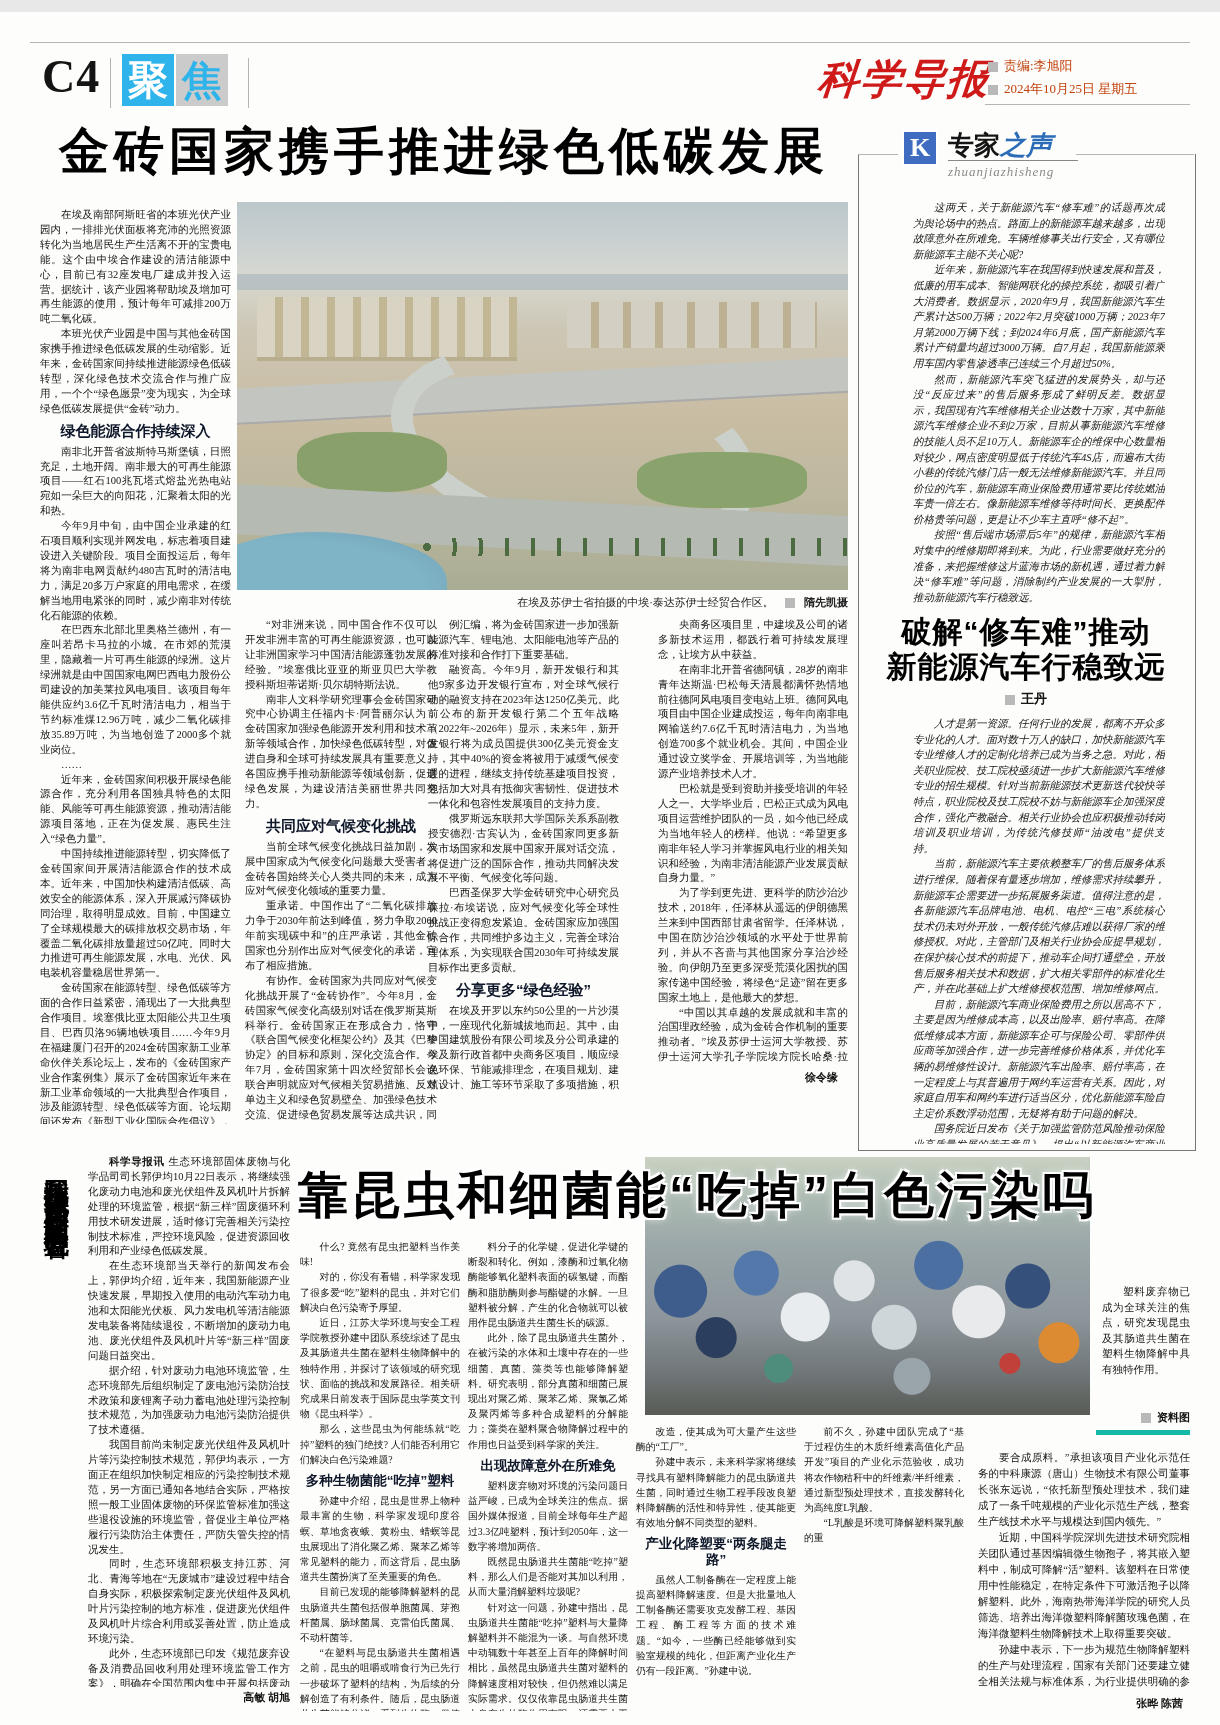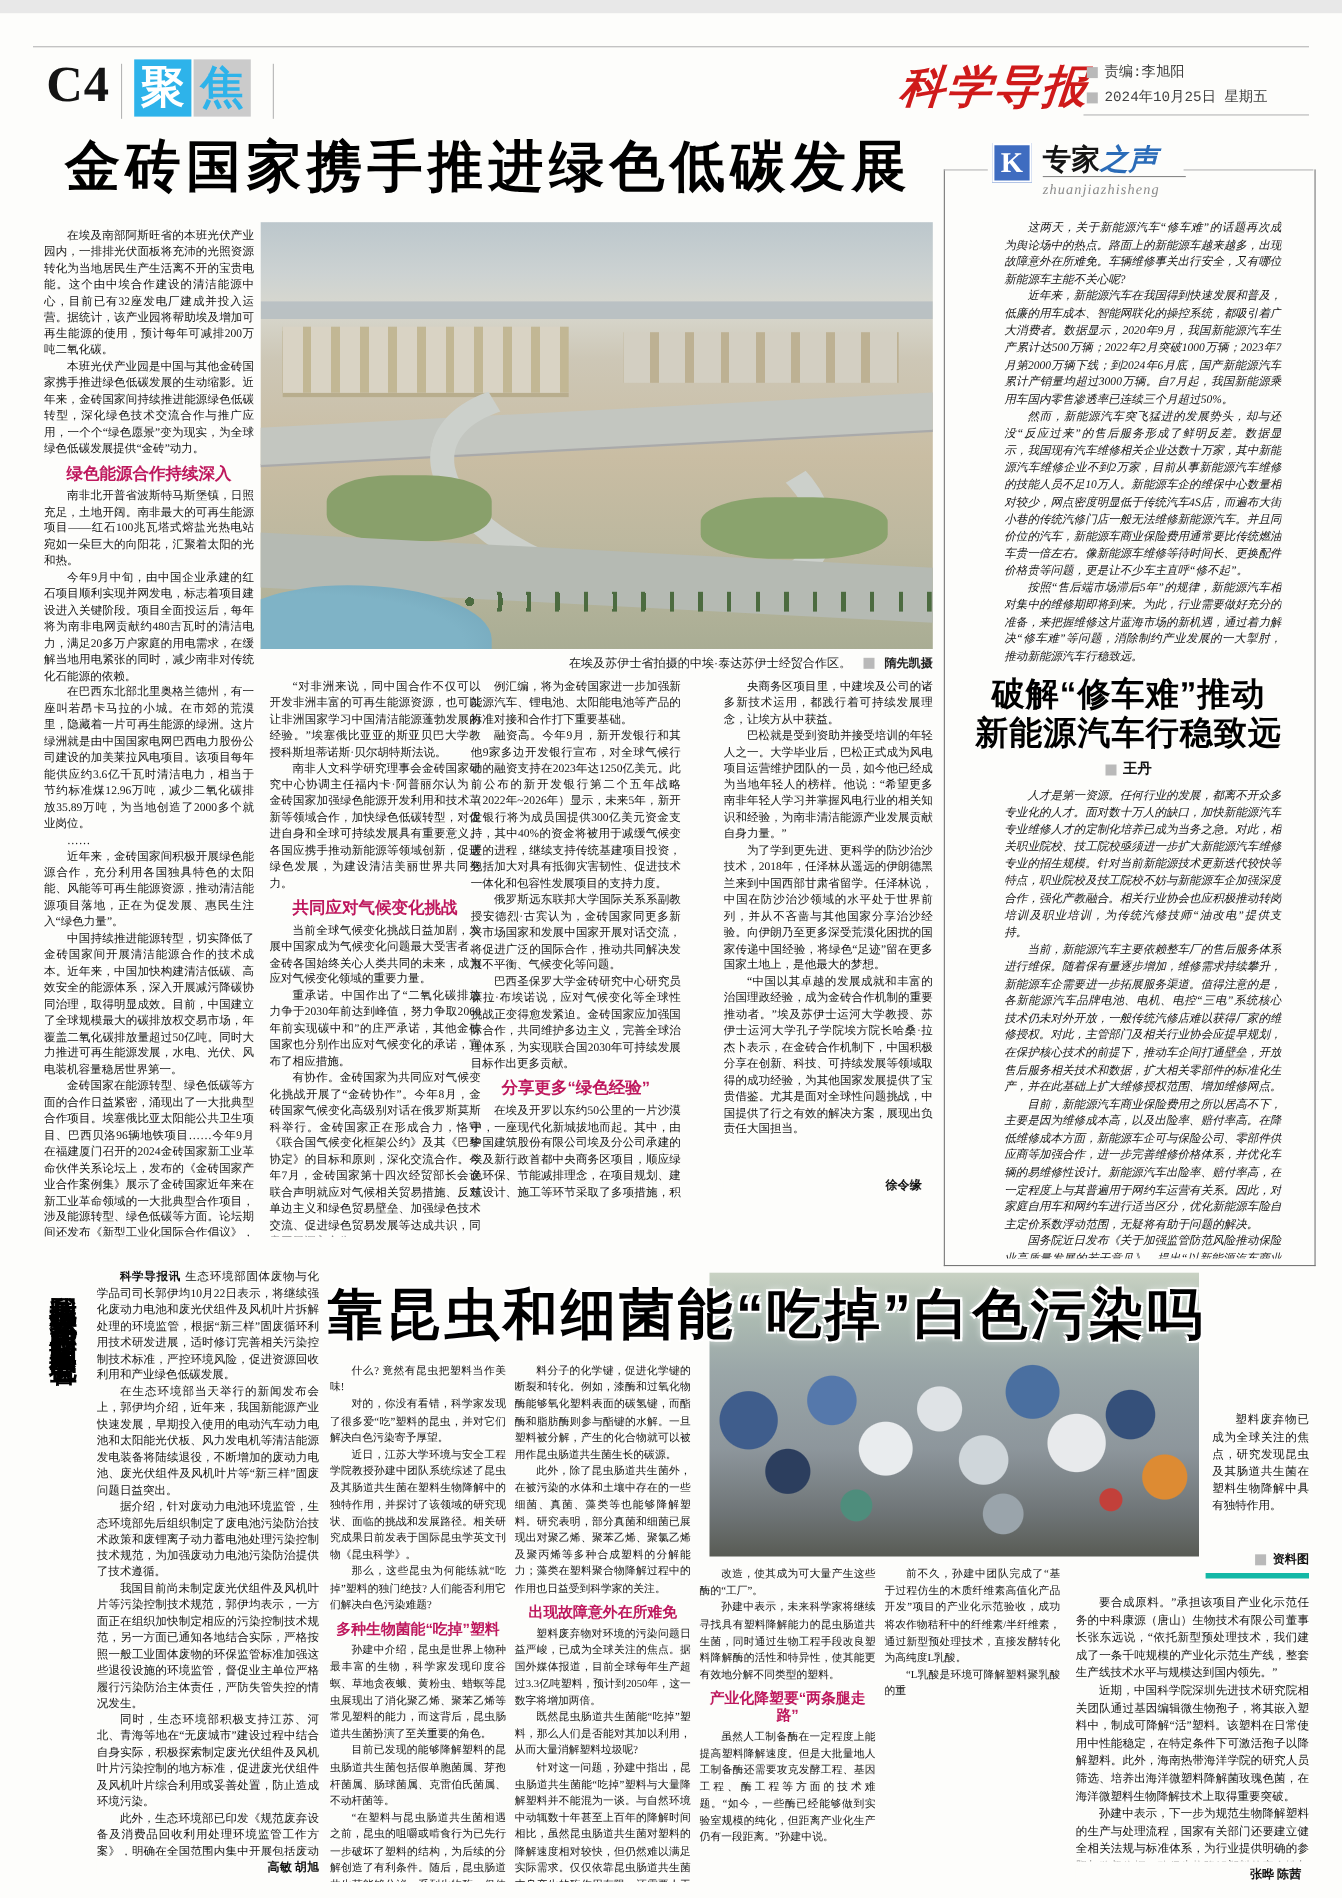--- a/index.html
+++ b/index.html
@@ -6,30 +6,30 @@
   #page{position:relative;width:1220px;height:1725px;background:#fdfdfb;margin:12px auto;
         font-family:"Liberation Serif","DejaVu Serif",serif;color:#141414;overflow:hidden;}
   .abs{position:absolute;}
   .hair{background:#b5b5b5;}
   
   .pageno{font-family:"Liberation Serif",serif;font-weight:700;font-size:46px;letter-spacing:1px;}
   .logo-sq{width:52px;height:52px;display:inline-block;text-align:center;line-height:52px;
            font-size:40px;font-weight:900;font-family:"Liberation Sans",sans-serif;}
   .masthead{color:#cf1a1a;font-family:"Liberation Serif",serif;font-weight:700;font-style:italic;
             font-size:41px;transform:skewX(-5deg);letter-spacing:2px;white-space:nowrap;}
-  .hd-meta{font-size:13px;font-family:Liberation Mono, monospace;color:#404040;line-height:23px;white-space:nowrap;}
+  .hd-meta{font-size:13px;font-family:Liberation Serif, serif;color:#c2410c;line-height:23px;white-space:nowrap;}
   .sqicon{display:inline-block;width:10px;height:10px;background:#b9b9b9;margin-right:6px;vertical-align:middle;}
   
   .mainline{font-family:"Liberation Sans","DejaVu Sans",sans-serif;font-weight:900;color:#000;
             font-size:50px;letter-spacing:5px;text-align:center;white-space:nowrap;}
   
   .col{ text-align:justify;overflow:hidden;}
   .col p.para{margin:0;text-indent:2em;}
   .col h3.subhead{font-family:"Liberation Sans",sans-serif;font-weight:700;text-align:center;
-                  text-indent:0;margin:7px 0 6px 0;color:#be185d;}
+                  text-indent:0;margin:7px 0 6px 0;color:#0f172a;}
   .mcol{font-size:10.5px;line-height:14.9px;}
   .mcol h3.subhead{font-size:15px;}
   .bcol{font-size:9.8px;line-height:15.2px;}
   .bcol h3.subhead{font-size:13.5px;margin:6px 0 5px 0;}
   .wcol{font-size:10.5px;line-height:16px;}
   .para b{margin-right:4px;}
   .byline{font-weight:700;text-align:right;font-size:11px;}
   
   .kbox{border-left:1px solid #777;border-right:1px solid #777;border-bottom:1px solid #777;}
   .kbadge{width:36px;height:36px;background:#3f6cc0;color:#fff;text-align:center;line-height:36px;
@@ -118,20 +118,21 @@
   <div class="abs col mcol" style="left:428px;top:606px;width:191px;height:474px;">
       <p class="para">例汇编，将为金砖国家进一步加强新能源汽车、锂电池、太阳能电池等产品的标准对接和合作打下重要基础。</p>
       <p class="para">融资高。今年9月，新开发银行和其他9家多边开发银行宣布，对全球气候行动的融资支持在2023年达1250亿美元。此前公布的新开发银行第二个五年战略（2022年~2026年）显示，未来5年，新开发银行将为成员国提供300亿美元资金支持，其中40%的资金将被用于减缓气候变暖的进程，继续支持传统基建项目投资，包括加大对具有抵御灾害韧性、促进技术一体化和包容性发展项目的支持力度。</p>
       <p class="para">俄罗斯远东联邦大学国际关系系副教授安德烈·古宾认为，金砖国家同更多新兴市场国家和发展中国家开展对话交流，将促进广泛的国际合作，推动共同解决发展不平衡、气候变化等问题。</p>
       <p class="para">巴西圣保罗大学金砖研究中心研究员葆拉·布埃诺说，应对气候变化等全球性挑战正变得愈发紧迫。金砖国家应加强国际合作，共同维护多边主义，完善全球治理体系，为实现联合国2030年可持续发展目标作出更多贡献。</p>
       <h3 class="subhead">分享更多“绿色经验”</h3>
       <p class="para">在埃及开罗以东约50公里的一片沙漠中，一座现代化新城拔地而起。其中，由中国建筑股份有限公司埃及分公司承建的埃及新行政首都中央商务区项目，顺应绿色环保、节能减排理念，在项目规划、建筑设计、施工等环节采取了多项措施，积极为绿色发展贡献一份力量。</p>
     </div>
   <div class="abs col mcol" style="left:658px;top:606px;width:190px;height:446px;">
       <p class="para">央商务区项目里，中建埃及公司的诸多新技术运用，都践行着可持续发展理念，让埃方从中获益。</p>
+      <p class="para">在南非北开普省德阿镇，28岁的南非青年达斯温·巴松每天清晨都满怀热情地前往德阿风电项目变电站上班。德阿风电项目由中国企业建成投运，每年向南非电网输送约7.6亿千瓦时清洁电力，为当地创造700多个就业机会。其间，中国企业通过设立奖学金、开展培训等，为当地能源产业培养技术人才。</p>
       <p class="para">巴松就是受到资助并接受培训的年轻人之一。大学毕业后，巴松正式成为风电项目运营维护团队的一员，如今他已经成为当地年轻人的榜样。他说：“希望更多南非年轻人学习并掌握风电行业的相关知识和经验，为南非清洁能源产业发展贡献自身力量。”</p>
       <p class="para">为了学到更先进、更科学的防沙治沙技术，2018年，任泽林从遥远的伊朗德黑兰来到中国西部甘肃省留学。任泽林说，中国在防沙治沙领域的水平处于世界前列，并从不吝啬与其他国家分享治沙经验。向伊朗乃至更多深受荒漠化困扰的国家传递中国经验，将绿色“足迹”留在更多国家土地上，是他最大的梦想。</p>
       <p class="para">“中国以其卓越的发展成就和丰富的治国理政经验，成为金砖合作机制的重要推动者。”埃及苏伊士运河大学教授、苏伊士运河大学孔子学院埃方院长哈桑·拉杰卜表示，在金砖合作机制下，中国积极分享在创新、科技、可持续发展等领域取得的成功经验，为其他国家发展提供了宝贵借鉴。尤其是面对全球性问题挑战，中国提供了行之有效的解决方案，展现出负责任大国担当。</p>
     </div>
   <div class="abs byline" style="left:658px;top:1058px;width:180px;background:#fdfdfb;">徐令缘</div>
 
   <div class="abs kbox" style="left:858px;top:142px;width:336px;height:996px;"></div>
   <div class="abs hair" style="left:858px;top:142px;width:40px;height:1px;"></div>
   <div class="abs hair" style="left:1076px;top:142px;width:118px;height:1px;"></div>
   <div class="abs kbadge" style="left:902px;top:118px;">K</div>

